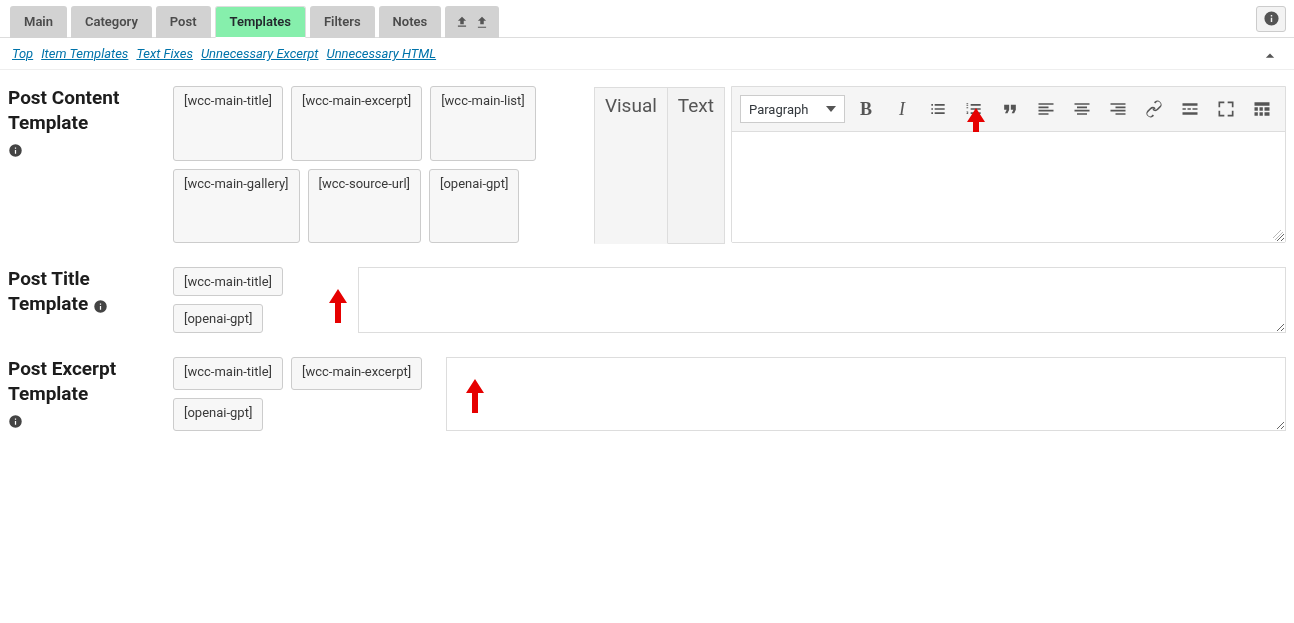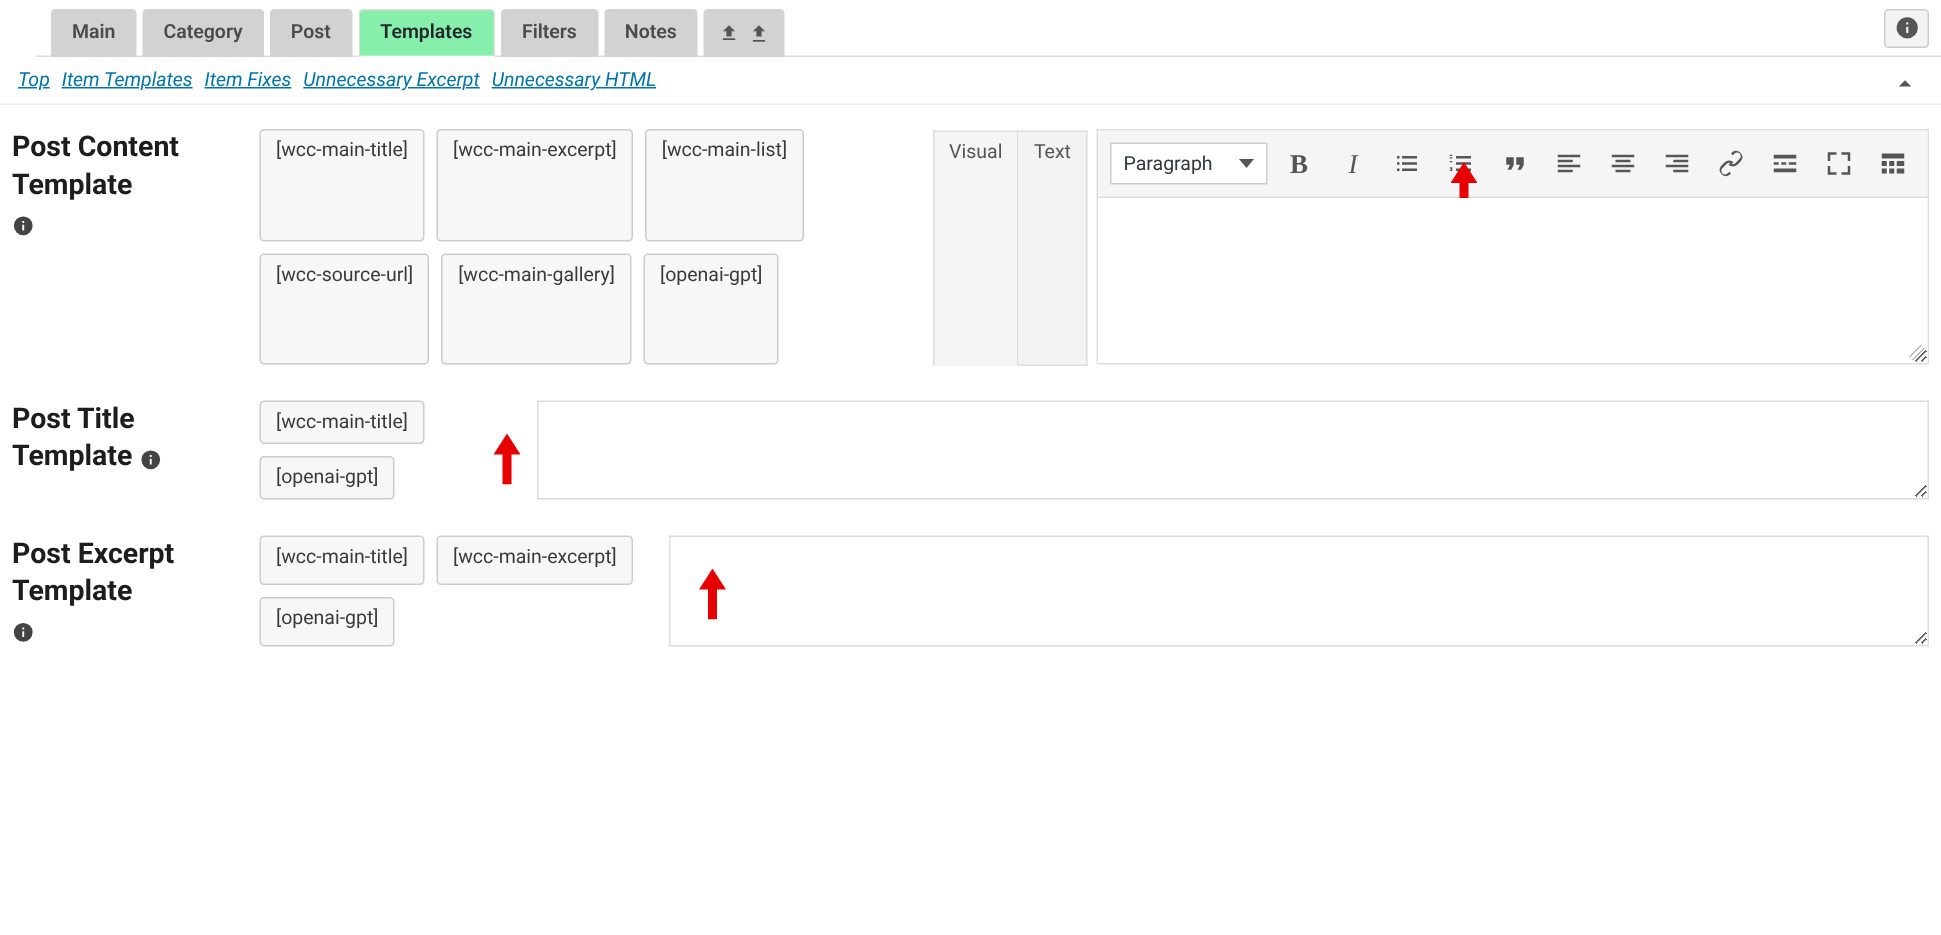--- a/index.html
+++ b/index.html
@@ -10,21 +10,20 @@
   background: #fff;
   width: 1294px;
 }
 .tabs-row {
   display: flex;
   align-items: center;
   border-bottom: 1px solid #ddd;
   padding: 0 8px;
   height: 38px;
   position: relative;
-  margin-left: 24px;
 }
 .tab {
   background: #d2d2d2;
   color: #4b4b4b;
   padding: 8px 14px;
   margin: 0 2px;
   border-radius: 3px 3px 0 0;
   font-weight: 600;
   font-size: 13px;
   height: 32px;
@@ -138,21 +137,21 @@
 
 .editor-tabs {
   display: flex;
   justify-content: flex-end;
   gap: 0;
 }
 .ed-tab {
   background: #f3f3f3;
   border: 1px solid #ddd;
   padding: 6px 10px;
-  font-size: 13px;
+  font-size: 19px;
   color: #555;
   cursor: pointer;
   position: relative;
   bottom: -1px;
 }
 .ed-tab.active {
   background: #f5f5f5;
   border-bottom: 1px solid #f5f5f5;
 }
 .ed-tab:last-child { border-left: none; }
@@ -243,21 +242,21 @@
   <div class="info-btn">
     <svg viewBox="0 0 24 24">
         <path d="M12 2a10 10 0 100 20 10 10 0 000-20zm1 15h-2v-6h2v6zm0-8h-2V7h2v2z"></path>
       </svg>
   </div>
 </div>
 
 <div class="anchors-row">
   <a>Top</a>
   <a>Item Templates</a>
-  <a>Item Fixes</a>
+  <a>Text Fixes</a>
   <a>Unnecessary Excerpt</a>
   <a>Unnecessary HTML</a>
   <div class="chev-btn">
     <svg viewBox="0 0 24 24">
         <path d="M7 14l5-5 5 5z"></path>
       </svg>
   </div>
 </div>
 
 <div class="section">
@@ -267,22 +266,22 @@
       <svg viewBox="0 0 24 24">
           <path d="M12 2a10 10 0 100 20 10 10 0 000-20zm1 15h-2v-6h2v6zm0-8h-2V7h2v2z"></path>
         </svg>
     </span>
   </div>
   <div class="section-body">
     <div class="chips">
       <div class="chip">[wcc-main-title]</div>
       <div class="chip">[wcc-main-excerpt]</div>
       <div class="chip">[wcc-main-list]</div>
+      <div class="chip">[wcc-main-gallery]</div>
       <div class="chip">[wcc-source-url]</div>
-      <div class="chip">[wcc-main-gallery]</div>
       <div class="chip">[openai-gpt]</div>
       <div class="arrow-up" style="left:794px; top:22px;">
         <svg viewBox="0 0 18 34">
             <path d="M9 0 L18 14 L12 14 L12 34 L6 34 L6 14 L0 14 Z"></path>
           </svg>
       </div>
     </div>
 
     <div class="editor-tabs">
       <div class="ed-tab active">Visual</div>

